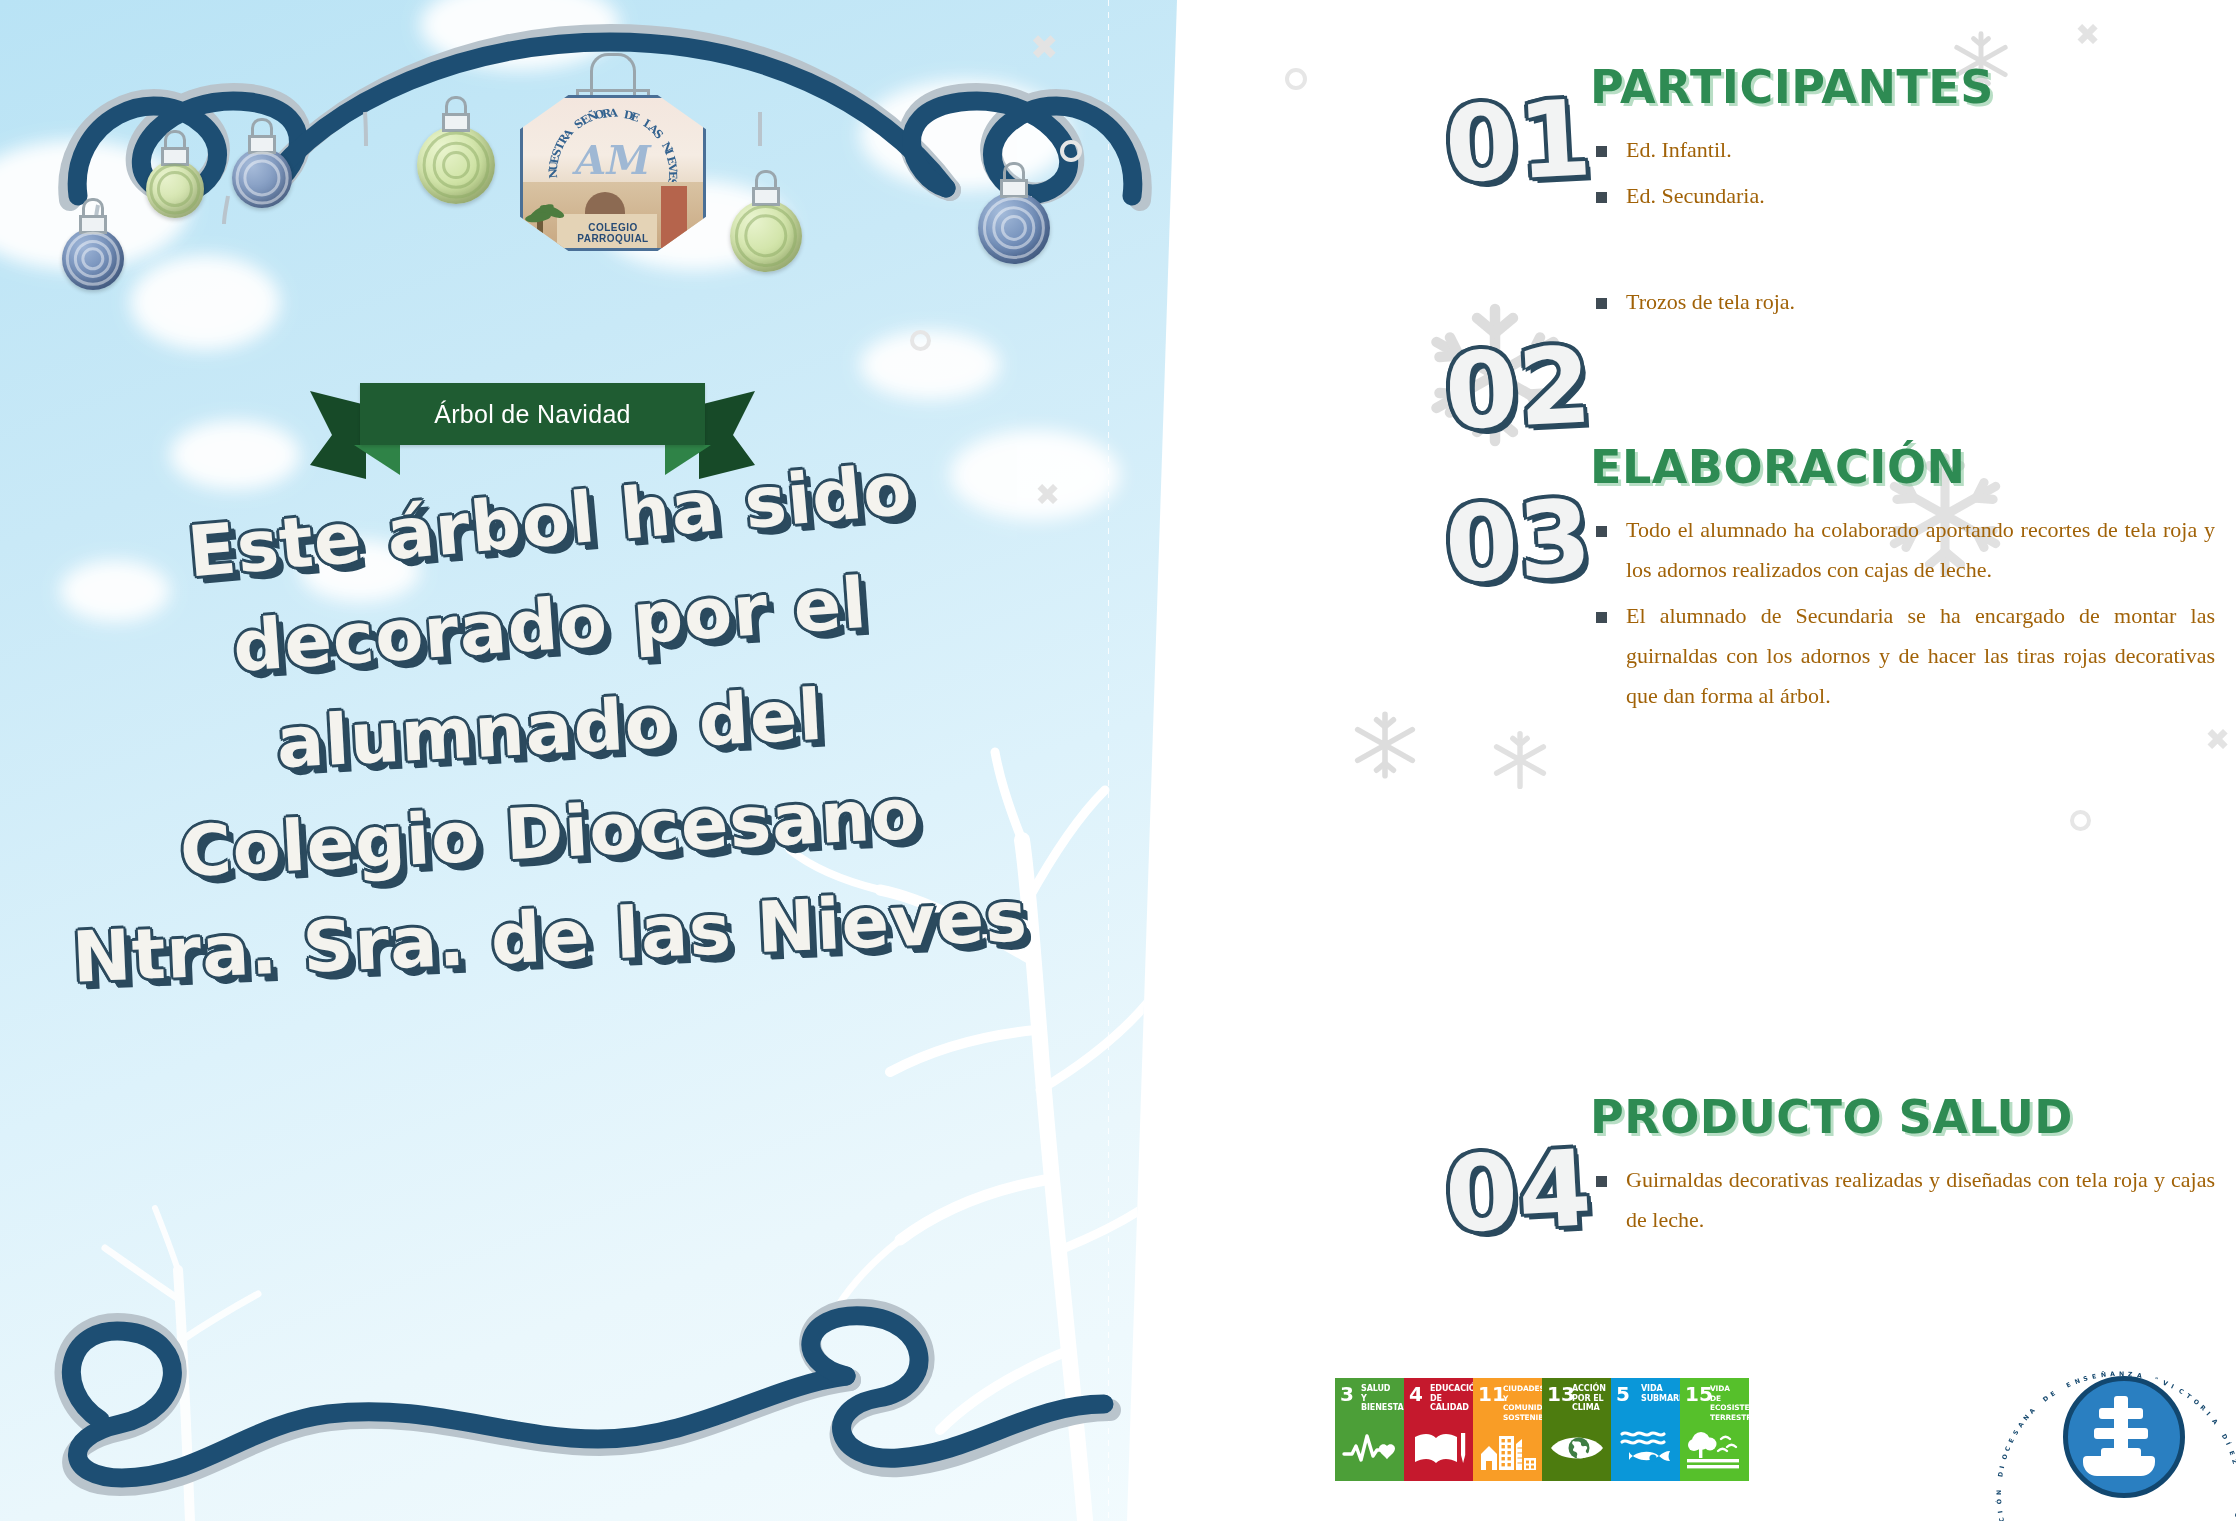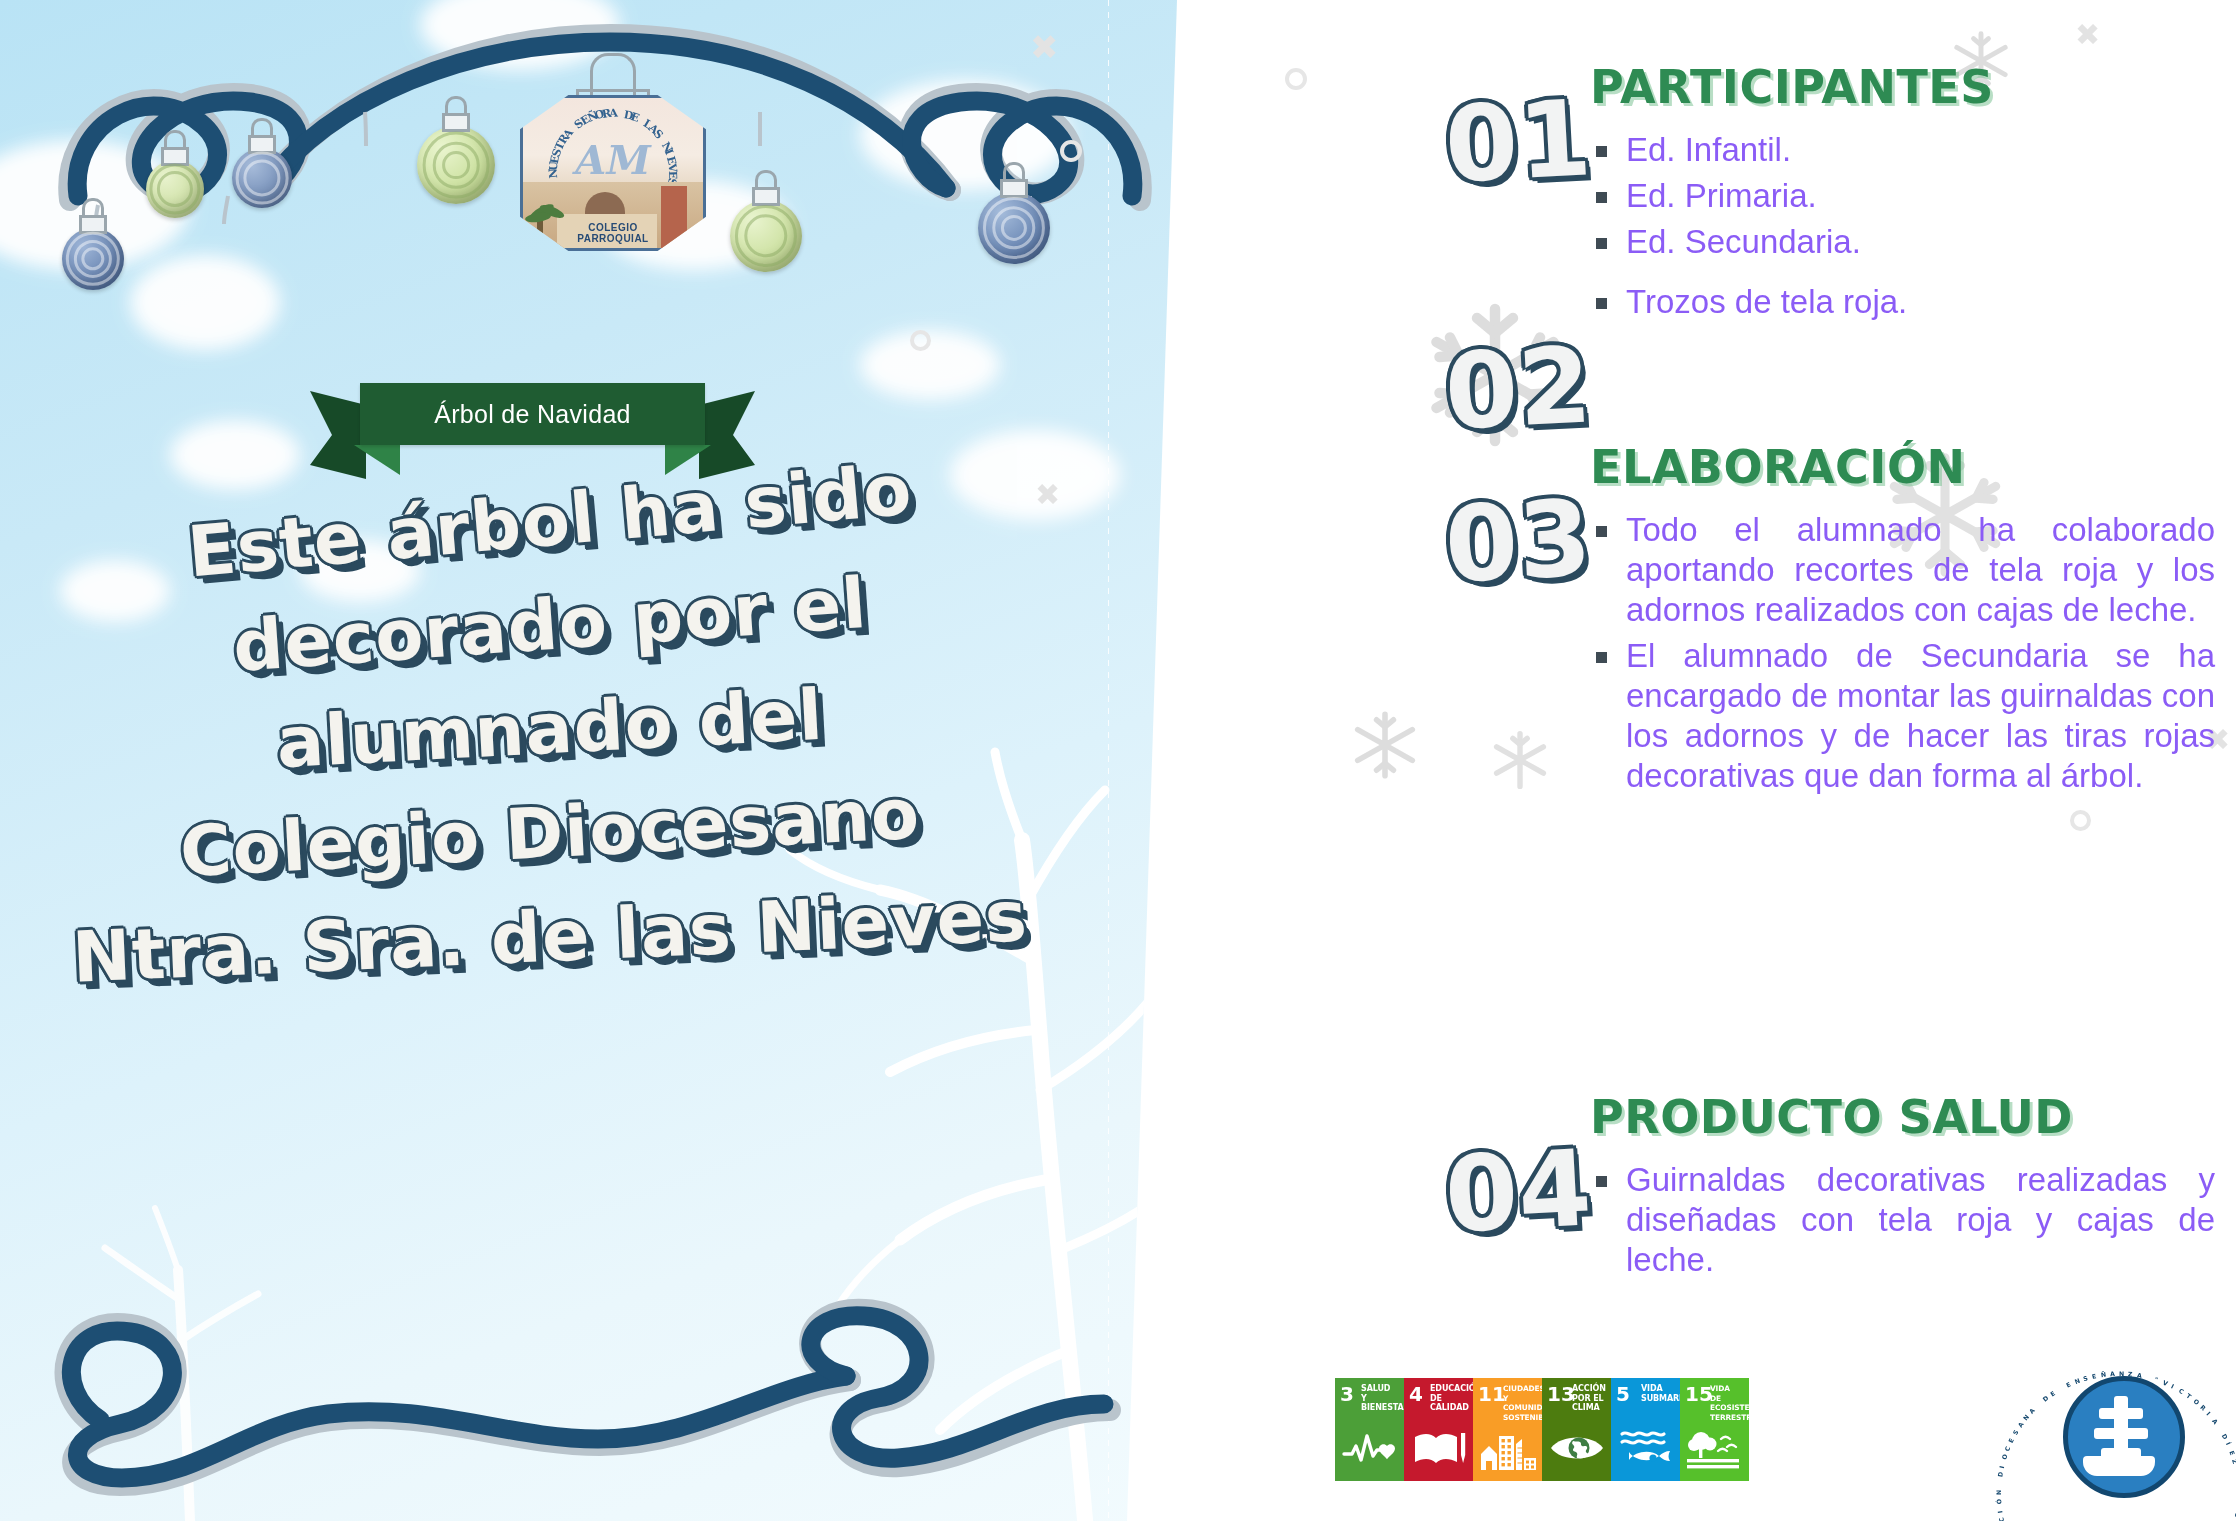--- a/index.html
+++ b/index.html
@@ -133,22 +133,22 @@
   }
   .head{
     font-family:"DejaVu Sans",sans-serif;font-weight:bold;
     font-size:46px;color:#2e8b53;letter-spacing:.5px;
     text-shadow:3px 3px 0 rgba(125,195,150,.55);
     margin:0 0 16px 0;
   }
   ul.bullets{margin:0;padding:0;list-style:none;}
   ul.bullets li{
     position:relative;padding-left:36px;margin-bottom:6px;
-    font-family:Liberation Sans, sans-serif;
-    font-size:33px;line-height:40px;color:#8b5cf6;
+    font-family:Liberation Serif, serif;
+    font-size:22px;line-height:40px;color:#a16207;
     text-align:justify;
   }
   ul.bullets li::before{
     content:"";position:absolute;left:6px;top:16px;width:11px;height:11px;background:#3f4b54;
   }
   ul.bullets.just li{text-align:justify;text-justify:inter-word;}
 
   
   .sdg-row{position:absolute;left:1335px;top:1378px;display:flex;}
   .sdg{width:69px;height:103px;position:relative;color:#fff;overflow:hidden;}
@@ -435,21 +435,20 @@
     <div class="dot-o" style="left:85px;top:68px;width:14px;height:14px;"></div>
     <div class="dot-o" style="left:-290px;top:330px;width:13px;height:13px;"></div>
     <div class="dot-o" style="left:870px;top:810px;width:13px;height:13px;"></div>
 
     <div class="section" style="left:0;top:60px;width:1036px;">
       <div class="num" style="left:245px;top:30px;">01</div>
       <div style="position:absolute;left:390px;top:0;width:620px;">
         <div class="head">PARTICIPANTES</div>
         <ul class="bullets">
           <li>Ed. Infantil.</li>
-          <li>Ed. Primaria.</li>
           <li>Ed. Secundaria.</li>
         </ul>
       </div>
     </div>
 
     <div class="section" style="left:0;top:282px;width:1036px;">
       <div class="num" style="left:245px;top:55px;">02</div>
       <div style="position:absolute;left:390px;top:0;width:620px;">
         <ul class="bullets">
           <li>Trozos de tela roja.</li>

